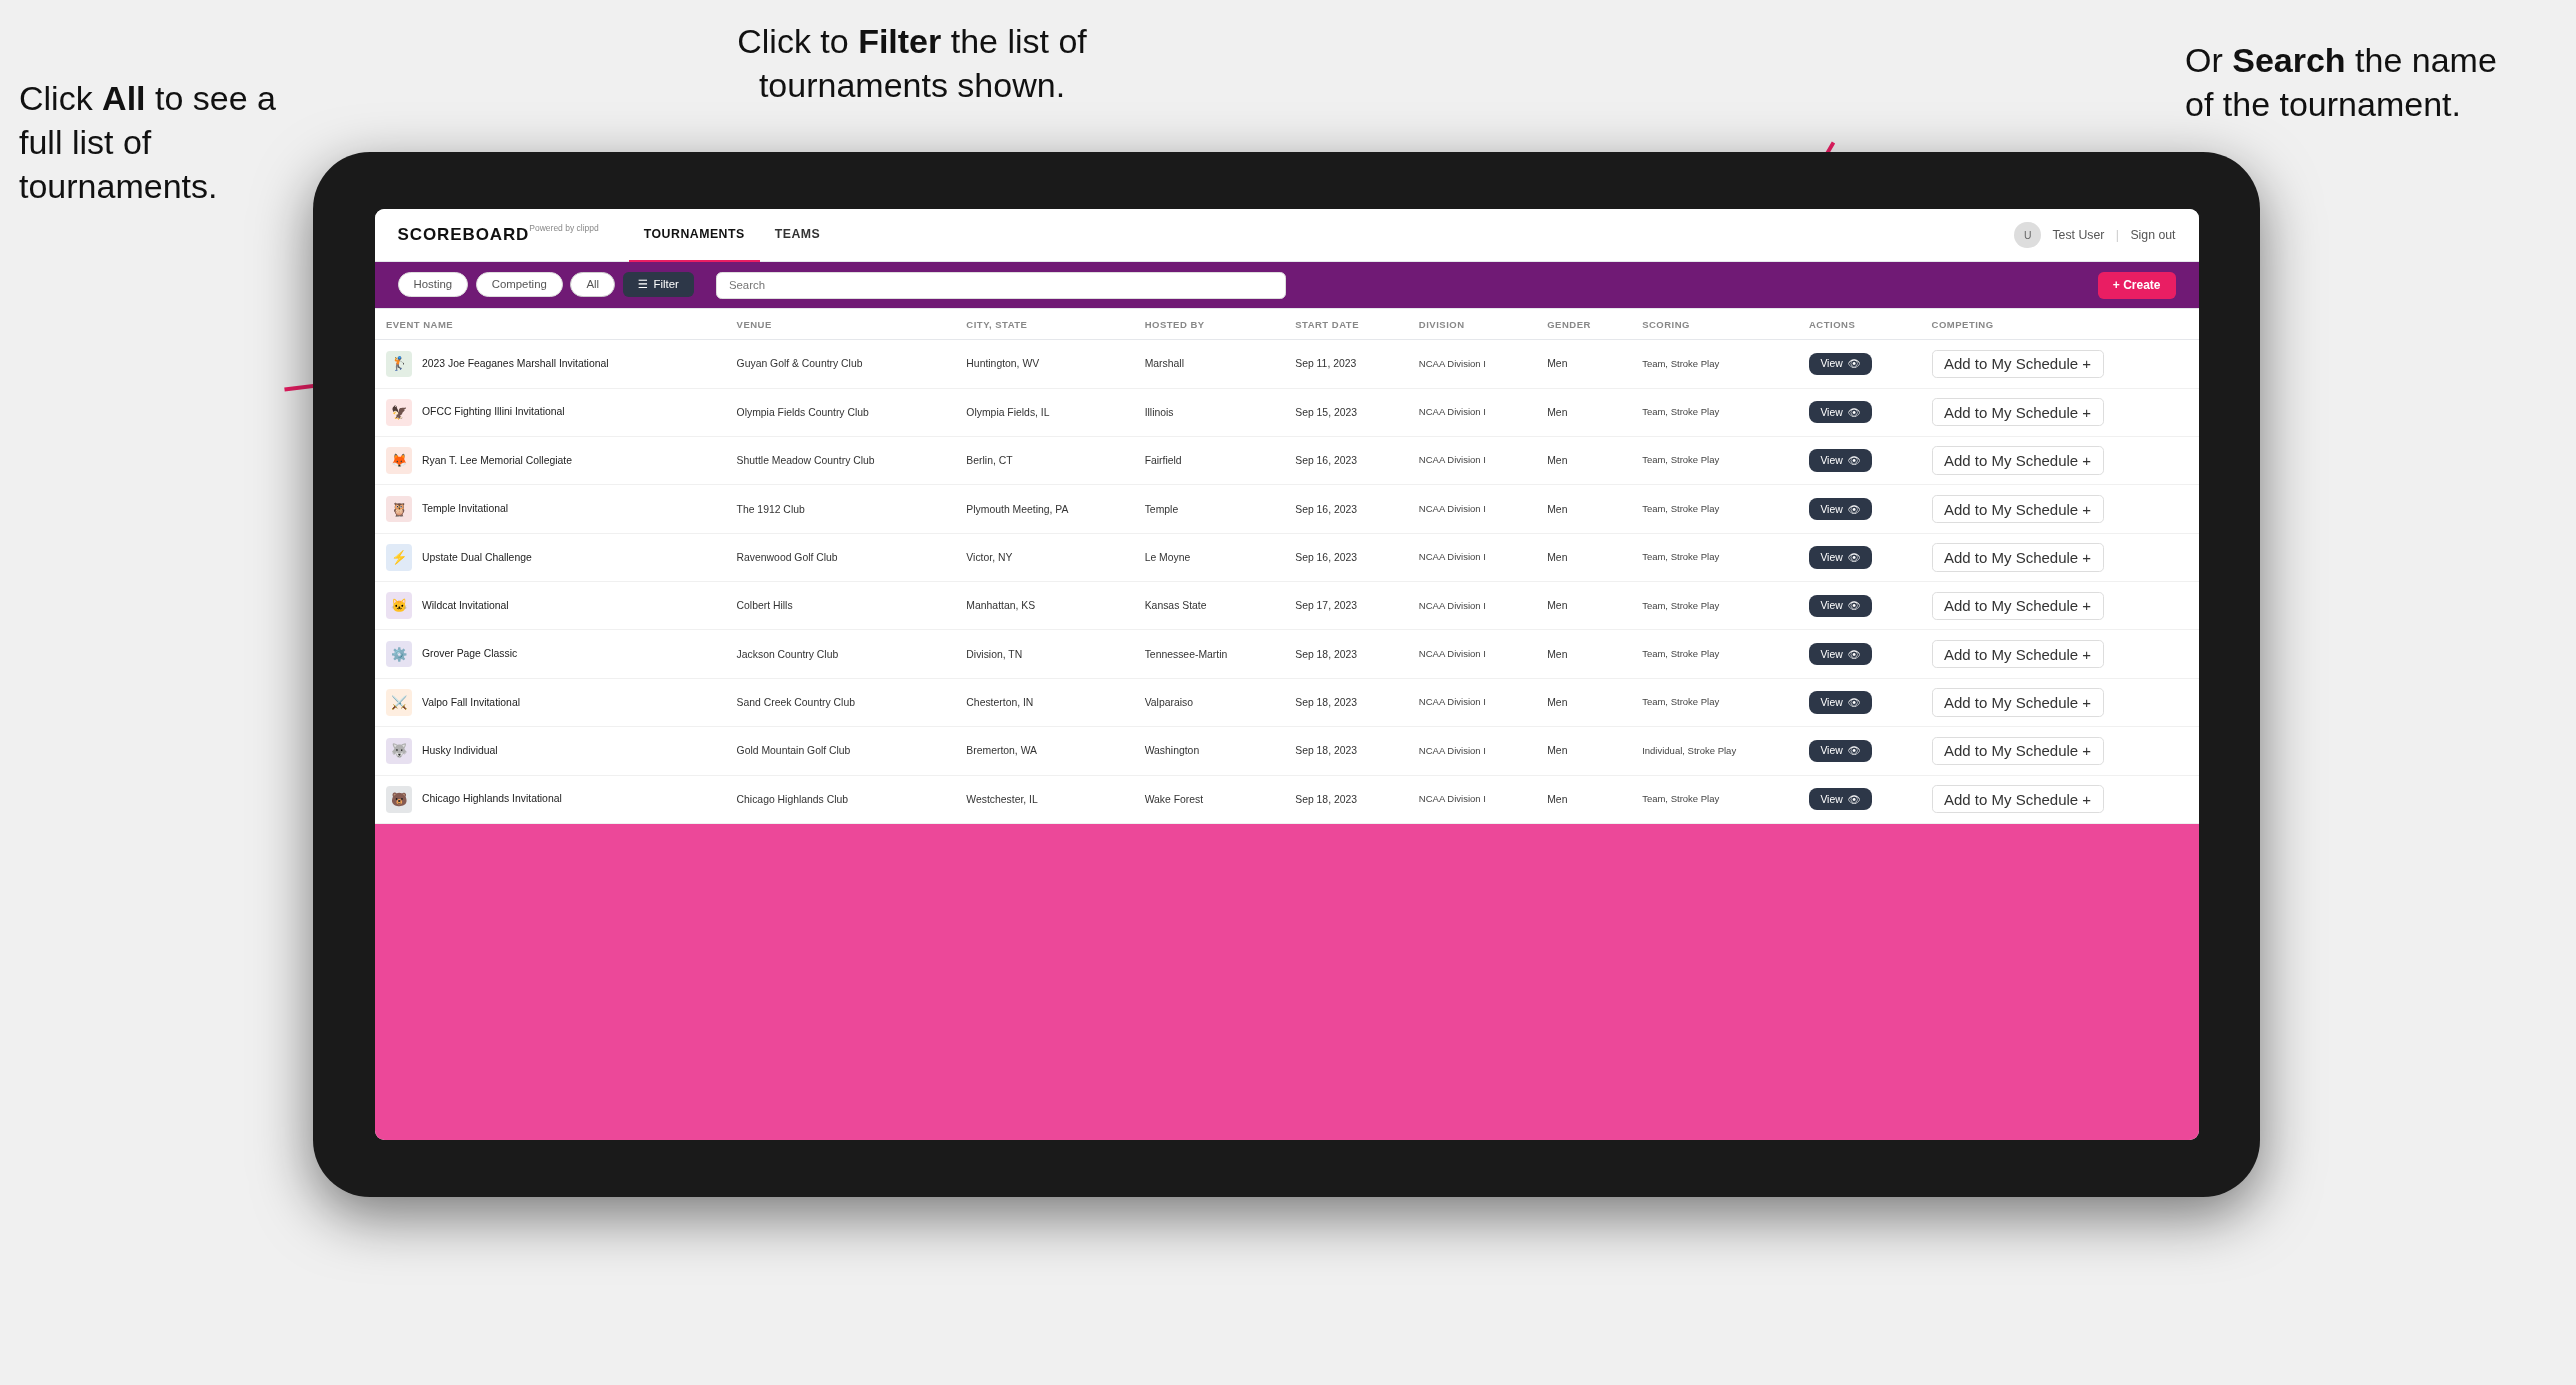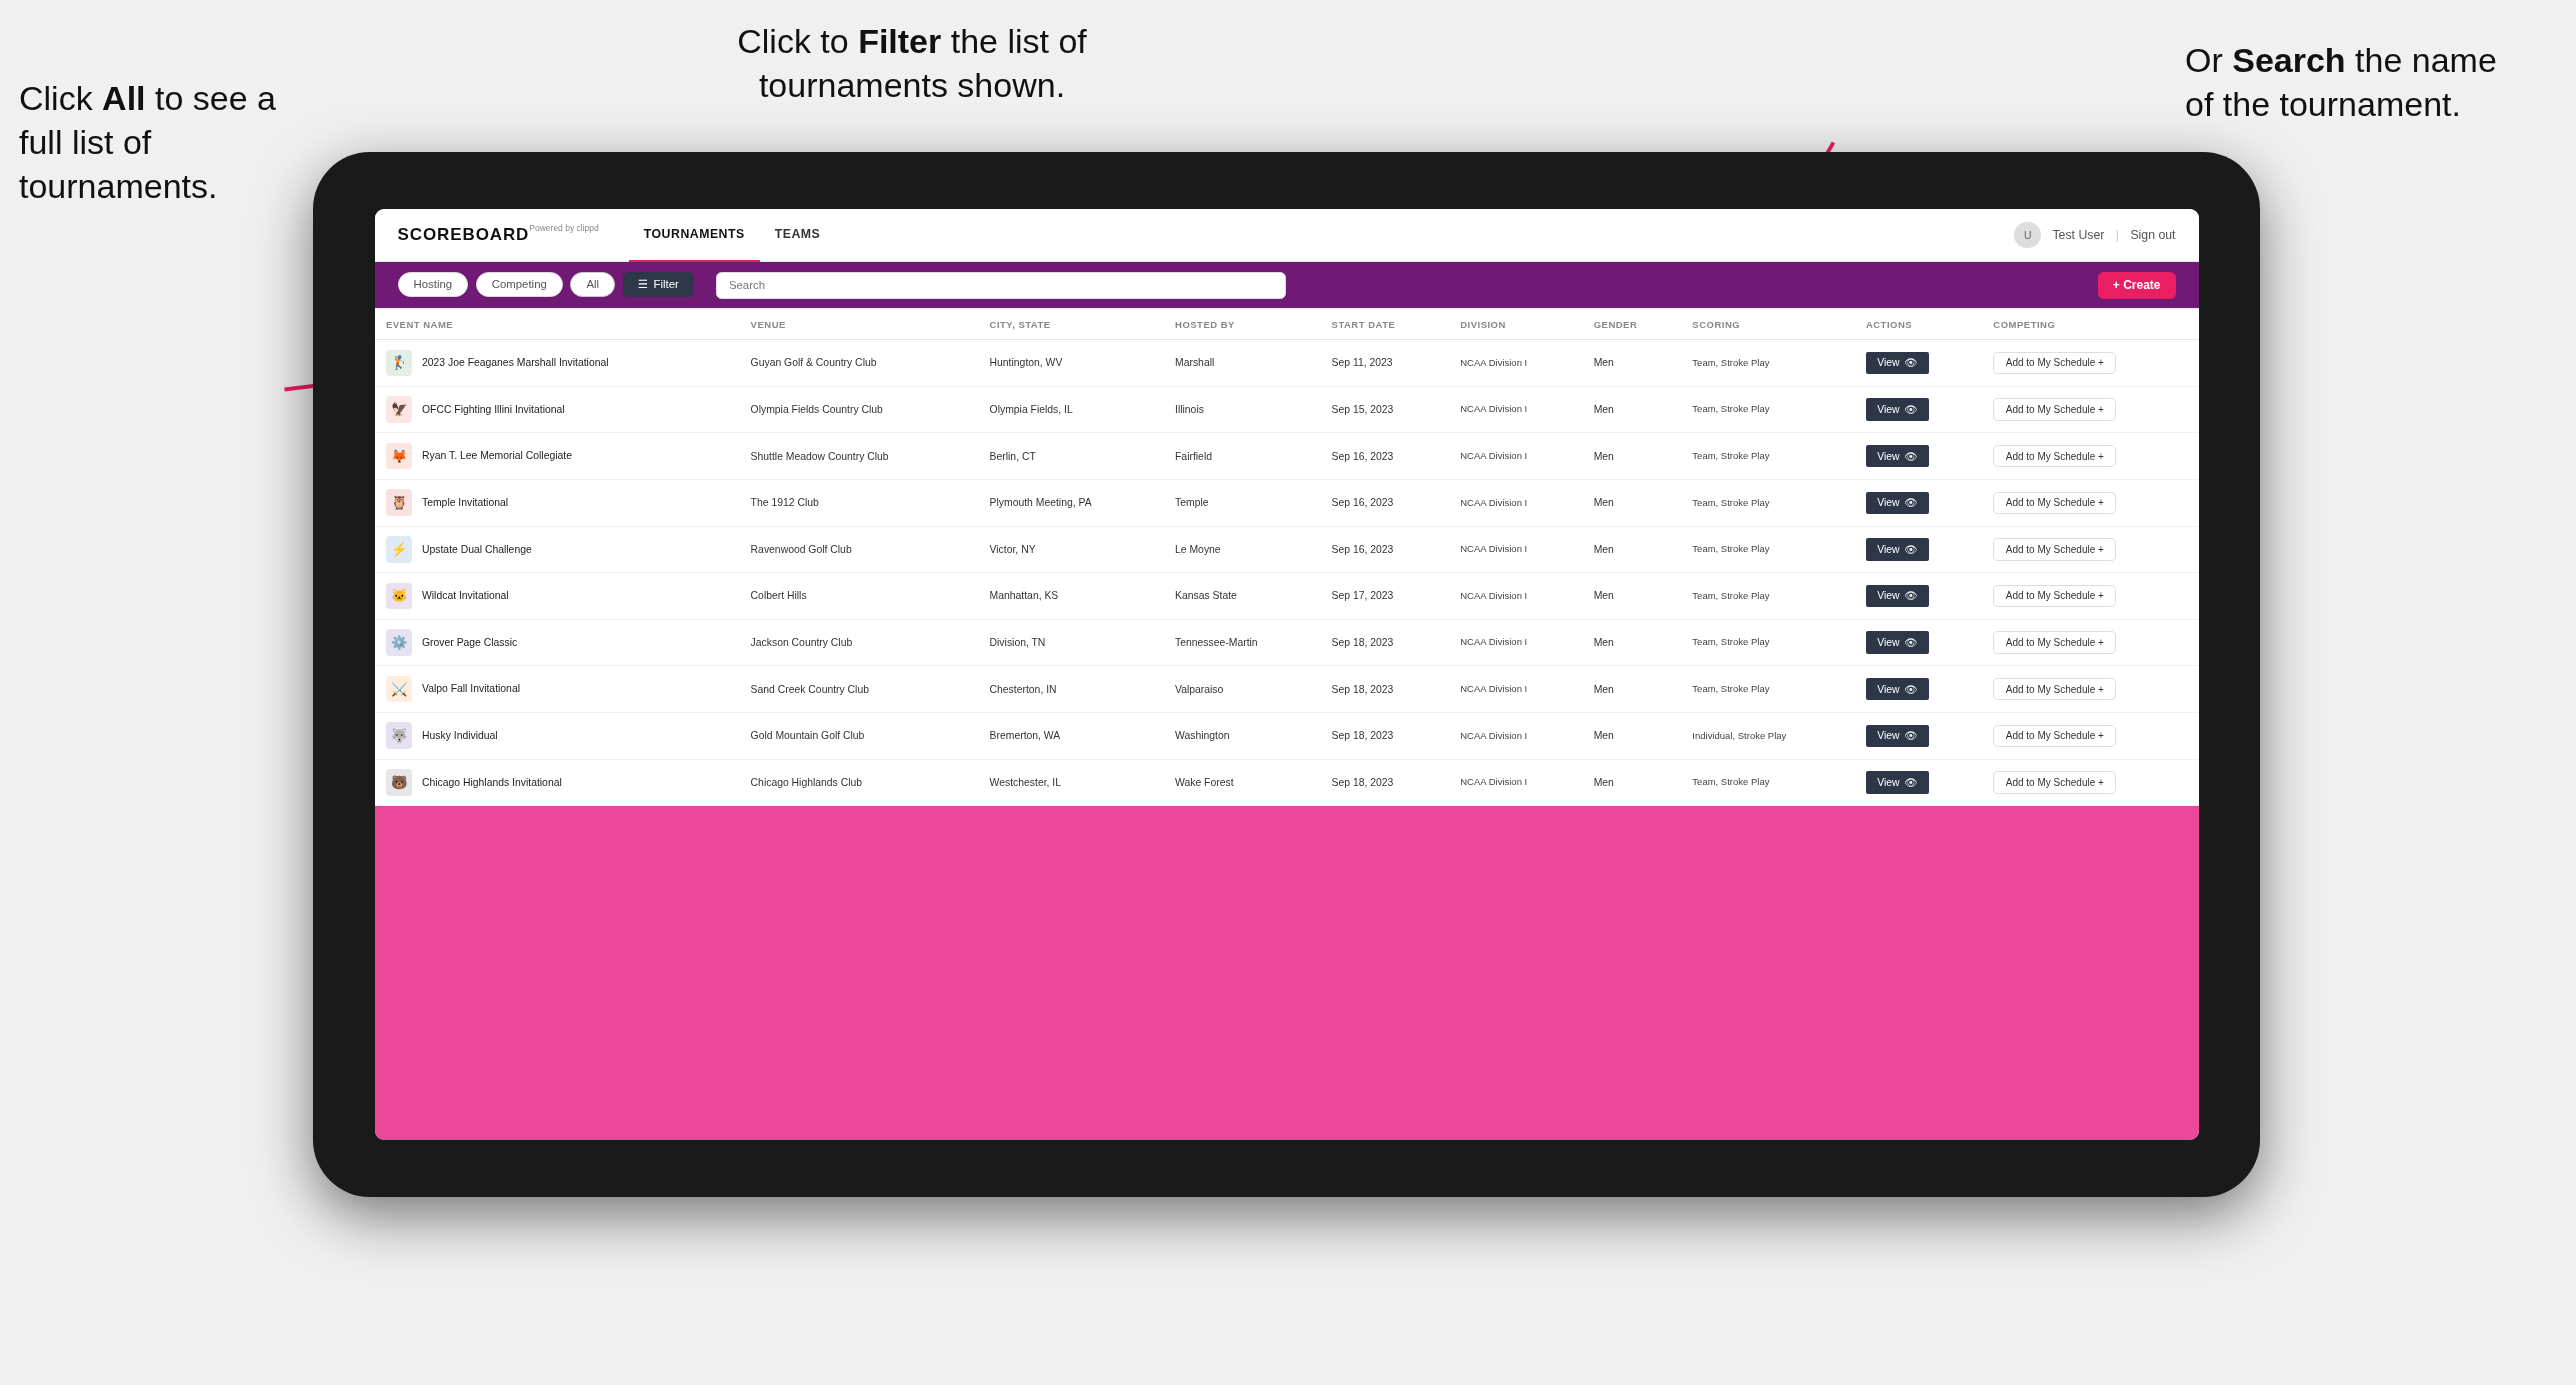--- a/index.html
+++ b/index.html
@@ -283,36 +283,36 @@
       color: #444;
       line-height: 1.3;
       text-align: center;
     }
 
     .view-btn {
       background: #2d3748;
       color: white;
       border: none;
       padding: 4.7px 11.4px;
-      border-radius: 2px;
+      border-radius: 8px;
       font-size: 10.4px;
       cursor: pointer;
       display: flex;
       align-items: center;
       gap: 4.7px;
       white-space: nowrap;
     }
 
     .add-schedule-btn {
       background: white;
       color: #333;
       border: 0.9px solid #ddd;
       padding: 4.7px 11.4px;
       border-radius: 4.7px;
-      font-size: 10px;
+      font-size: 15px;
       cursor: pointer;
       white-space: nowrap;
       display: flex;
       align-items: center;
       gap: 3.8px;
     }
 
     .actions-cell {
       white-space: nowrap;
     }

